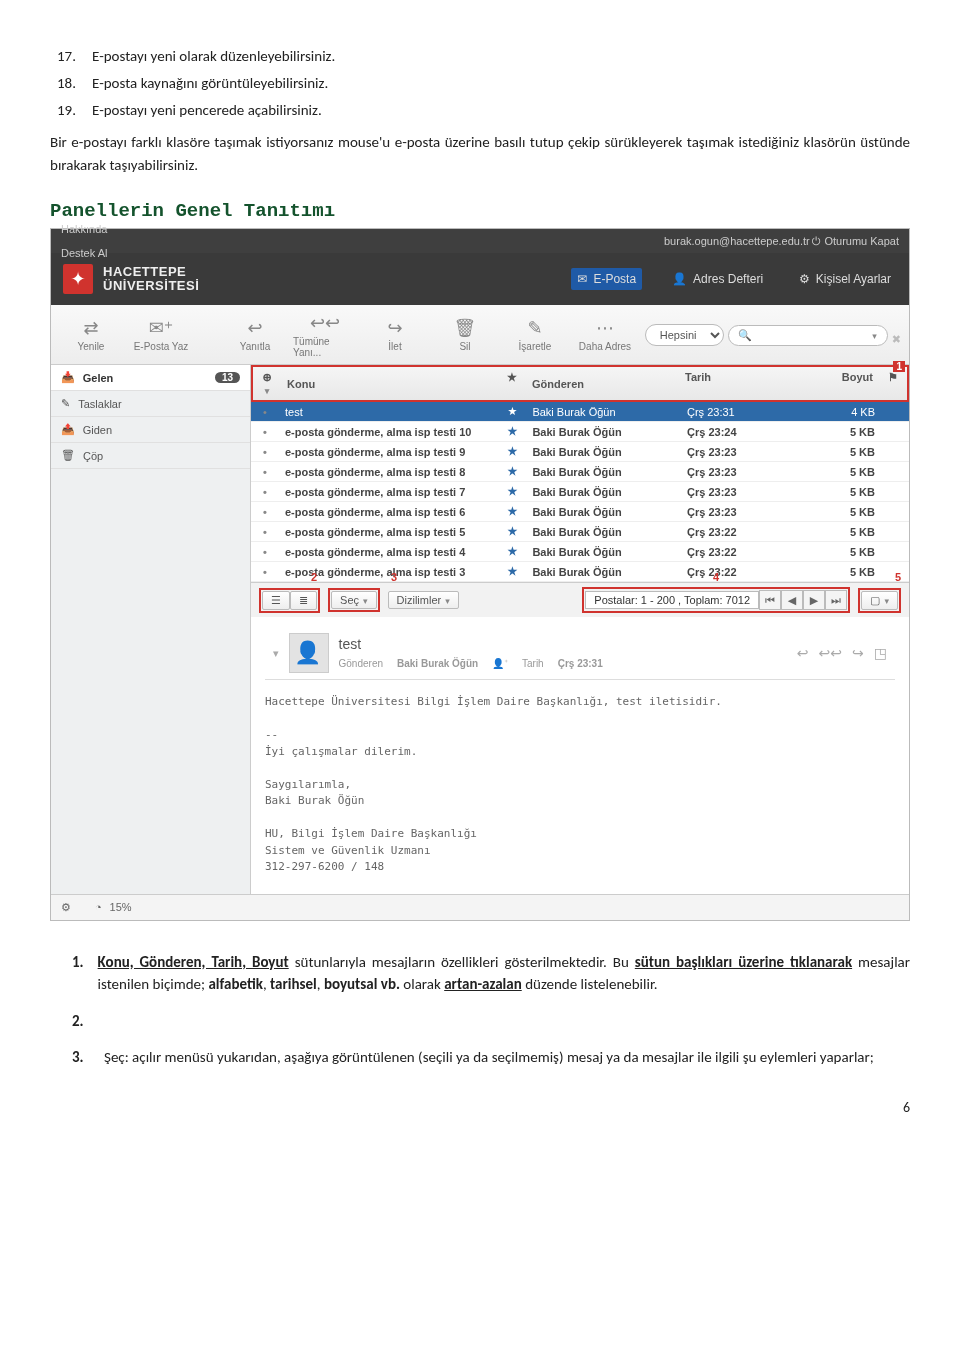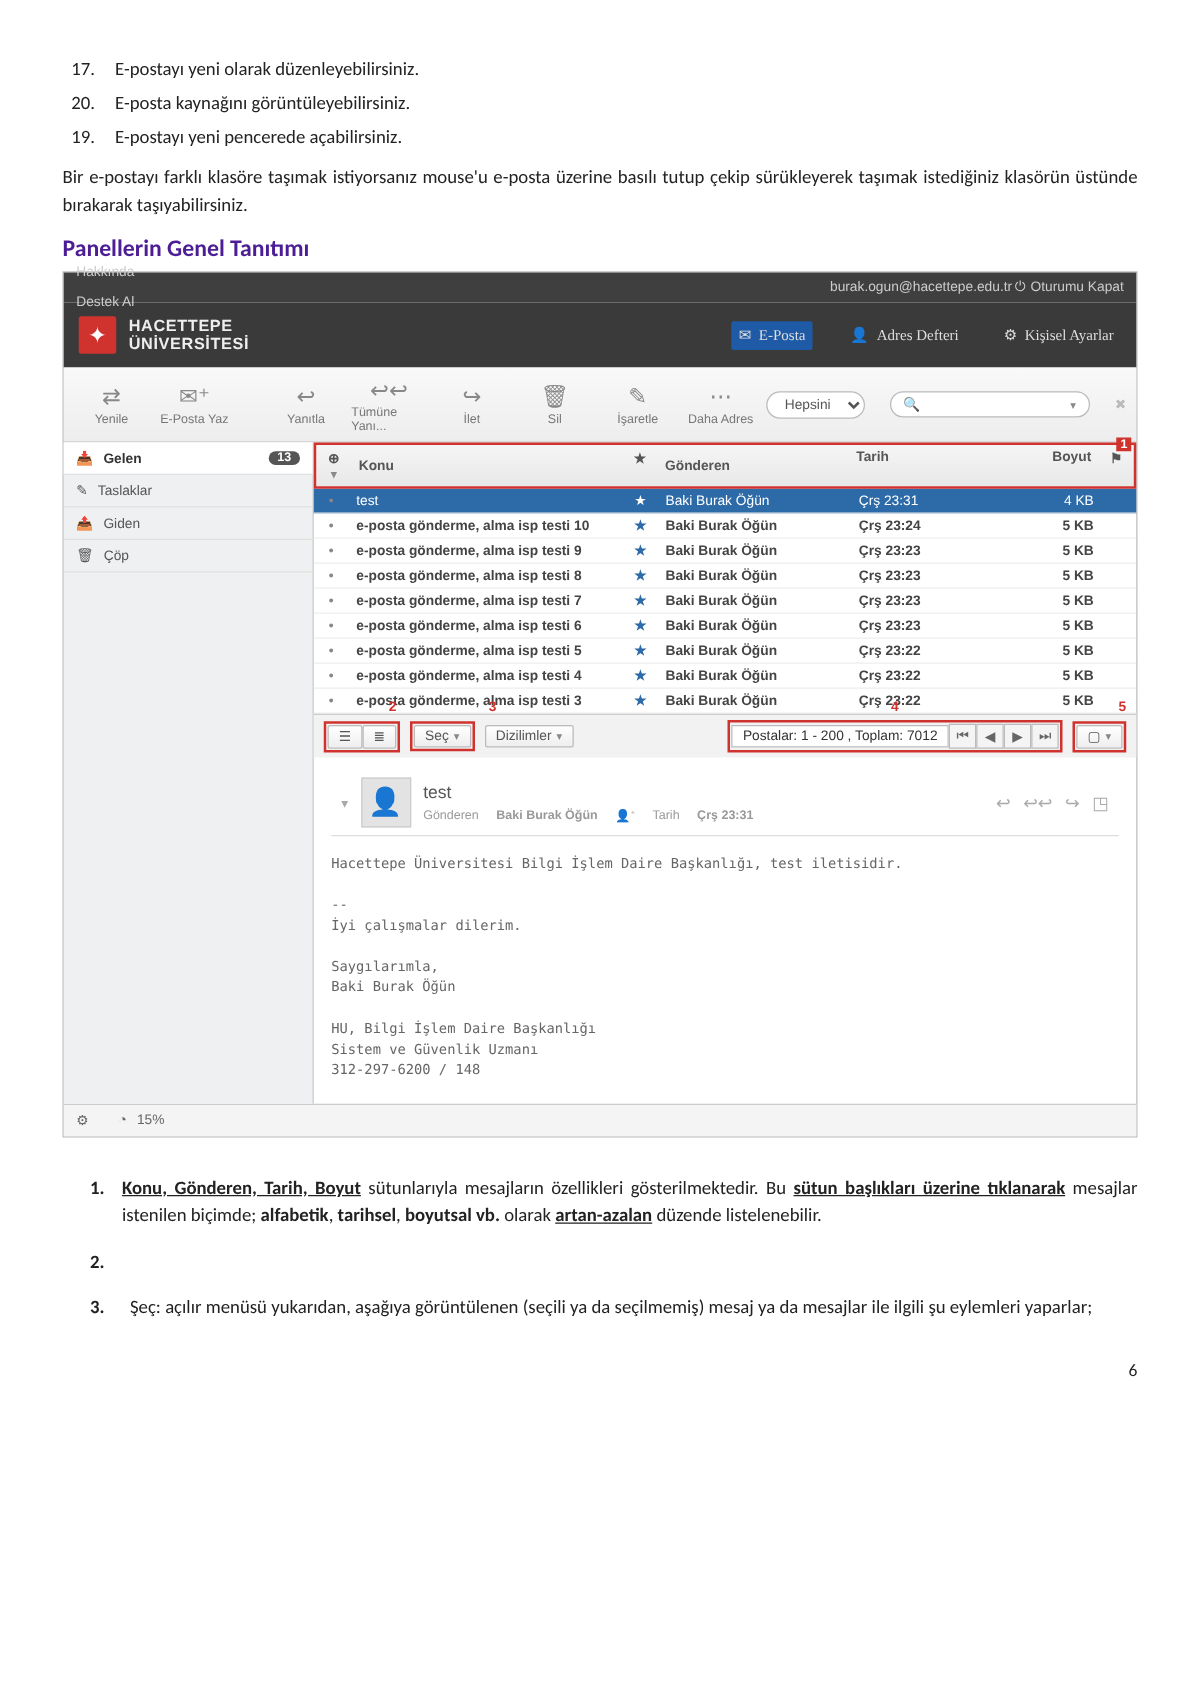--- a/index.html
+++ b/index.html
@@ -1,40 +1,40 @@
 <!DOCTYPE html>
 <html><head>
 <meta charset="utf-8">
 <style>
   * { box-sizing: border-box; }
   body { font-family: Calibri, Arial, sans-serif; font-size: 15px; color: #222; margin: 0; padding: 40px 50px; background: #fff; }
   .doc-line { margin: 6px 0; line-height: 1.4; }
   .num-list { display: flex; gap: 16px; }
   .num-list .num { width: 26px; text-align: right; }
   .para { margin: 10px 0; line-height: 1.5; text-align: justify; }
-  .section-title { font-weight: bold; font-size: 19px; color: #4c1d95; margin: 12px 0 6px; }
+  .section-title { font-weight: bold; font-size: 19px; color: #14532d; margin: 24px 0 6px; font-family: Liberation Mono, monospace; }
   .screenshot { border: 1px solid #bbb; background: #fff; font-family: Verdana, Arial, sans-serif; font-size: 11px; color: #333; margin: 4px 0 30px; }
   
   .topbar { background: #3f3f3f; color: #ccc; display: flex; align-items: center; padding: 4px 10px; font-size: 11px; height: 24px; }
   .topbar .left { display: flex; gap: 12px; flex-direction: column; }
   .topbar .right { margin-left: auto; display: flex; gap: 2px; align-items: center; }
   .topbar .btn { display: flex; align-items: center; gap: 4px; }
   
   .headerbar { background: #3a3a3a; display: flex; align-items: center; padding: 6px 12px; height: 52px; }
   .logo { display: flex; align-items: center; gap: 10px; color: #eee; }
   .deer { width: 30px; height: 30px; background: #d0332e; border-radius: 2px; display: flex; align-items: center; justify-content: center; color: #fff; font-size: 18px; }
   .logo-text { line-height: 1.05; font-weight: bold; font-size: 13px; letter-spacing: 0.5px; }
   .tabs { margin-left: auto; display: flex; gap: 24px; color: #ddd; font-size: 12px; align-items: center; }
-  .tabs .tab { display: flex; align-items: center; gap: 6px; padding: 4px 6px; font-family: Liberation Serif, serif; }
+  .tabs .tab { display: flex; align-items: center; gap: 6px; padding: 4px 6px; }
   .tabs .tab.active { background: #1f5aa6; border-radius: 2px; }
   
   .toolbar { background: linear-gradient(#f9f9f9,#ededed); border-bottom: 1px solid #ccc; display: flex; align-items: center; padding: 4px 8px; height: 60px; gap: 6px; }
   .toolbtn { display: flex; flex-direction: column; align-items: center; gap: 2px; font-size: 10px; color: #777; width: 64px; }
   .toolbtn .ico { font-size: 18px; color: #888; }
-  .search-area { margin-left: auto; display: flex; gap: 20px; align-items: center; }
+  .search-area { margin-left: auto; display: flex; gap: 4px; align-items: flex-end; }
   .search-area select, .search-area .srch { border: 1px solid #bbb; border-radius: 12px; padding: 3px 10px; font-size: 11px; background: #fff; color: #555; }
   .search-area .srch { width: 160px; display: flex; align-items: center; gap: 4px; }
   
   .main { display: flex; }
   .sidebar { width: 200px; background: #eef0f1; border-right: 1px solid #ccc; padding: 0; }
   .sb-row { display: flex; align-items: center; gap: 8px; padding: 6px 10px; border-bottom: 1px solid #e0e0e0; font-size: 11px; color: #555; }
   .sb-row.active { background: #fff; font-weight: bold; color: #333; }
   .badge { margin-left: auto; background: #555; color: #fff; border-radius: 8px; padding: 0 7px; font-size: 10px; }
   .content { flex: 1; display: flex; flex-direction: column; }
   
@@ -89,21 +89,21 @@
 </style>
 </head>
 <body>
 
 <div>
   <div class="doc-line num-list">
       <span class="num">17.</span>
       <span>E-postayı yeni olarak düzenleyebilirsiniz.</span>
     </div>
   <div class="doc-line num-list">
-      <span class="num">20.</span>
+      <span class="num">18.</span>
       <span>E-posta kaynağını görüntüleyebilirsiniz.</span>
     </div>
   <div class="doc-line num-list">
       <span class="num">19.</span>
       <span>E-postayı yeni pencerede açabilirsiniz.</span>
     </div>
 </div>
 
 <p class="para">Bir e-postayı farklı klasöre taşımak istiyorsanız mouse'u e-posta üzerine basılı tutup çekip sürükleyerek taşımak istediğiniz klasörün üstünde bırakarak taşıyabilirsiniz.</p>
 

